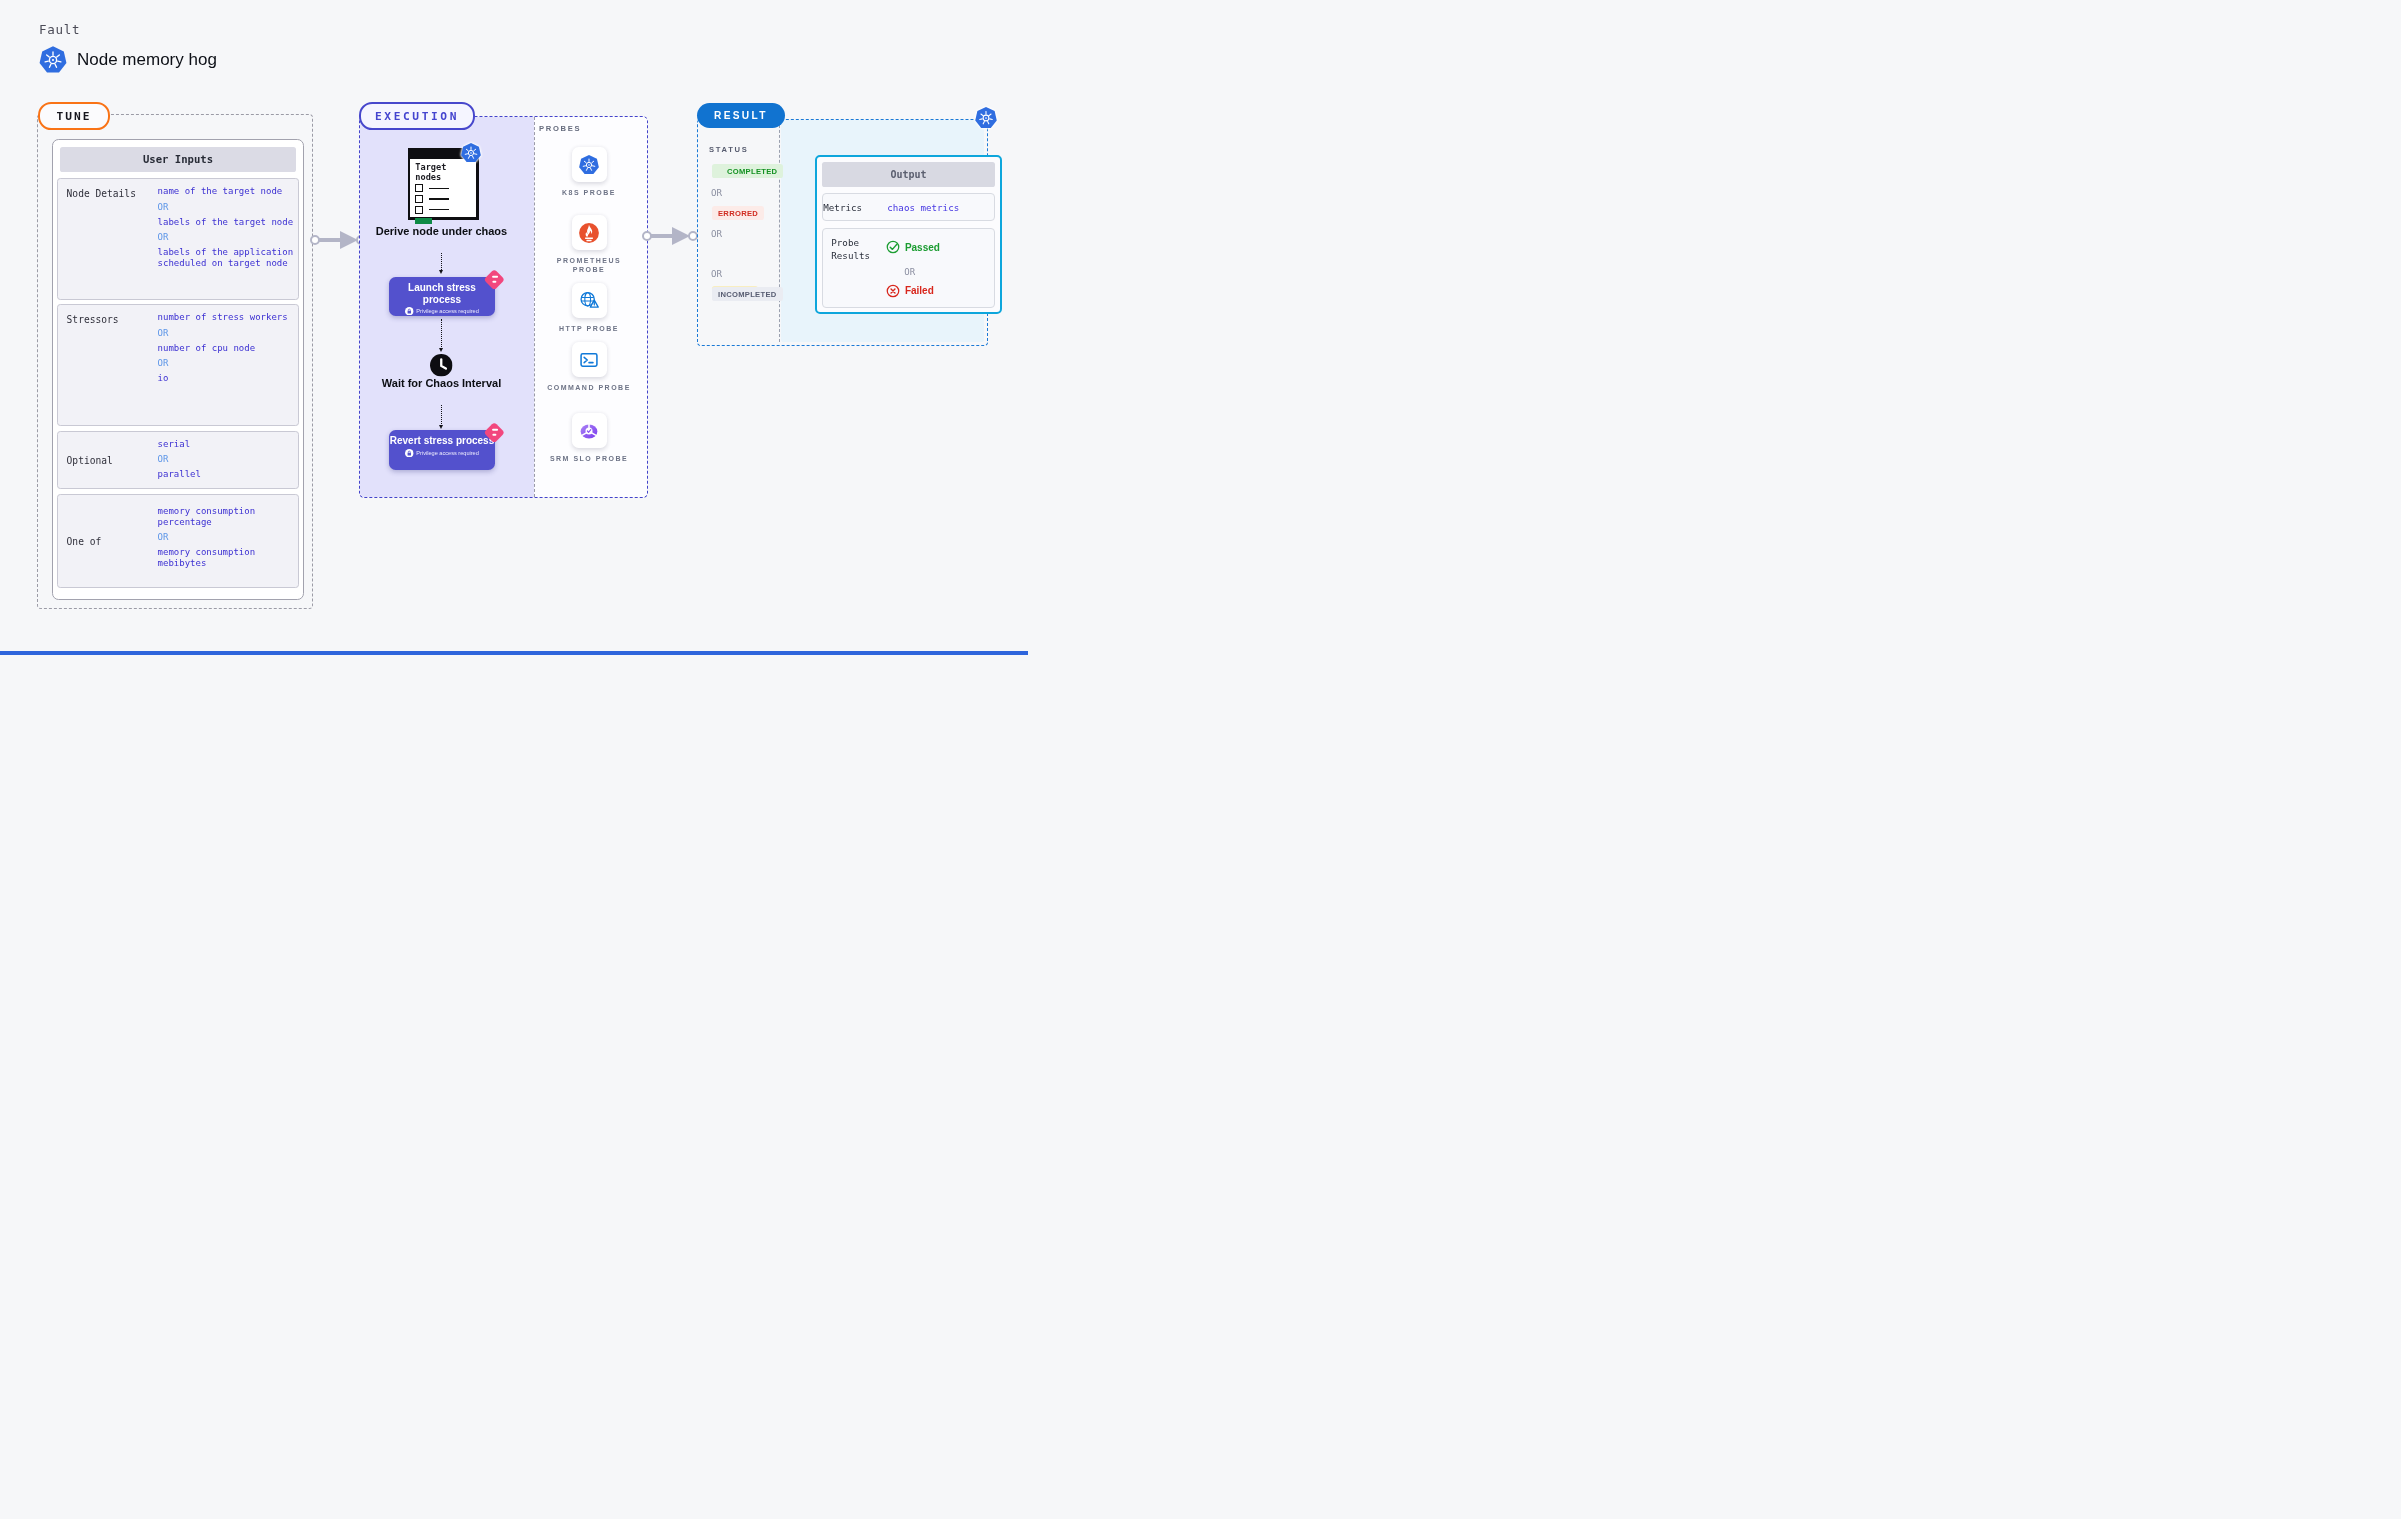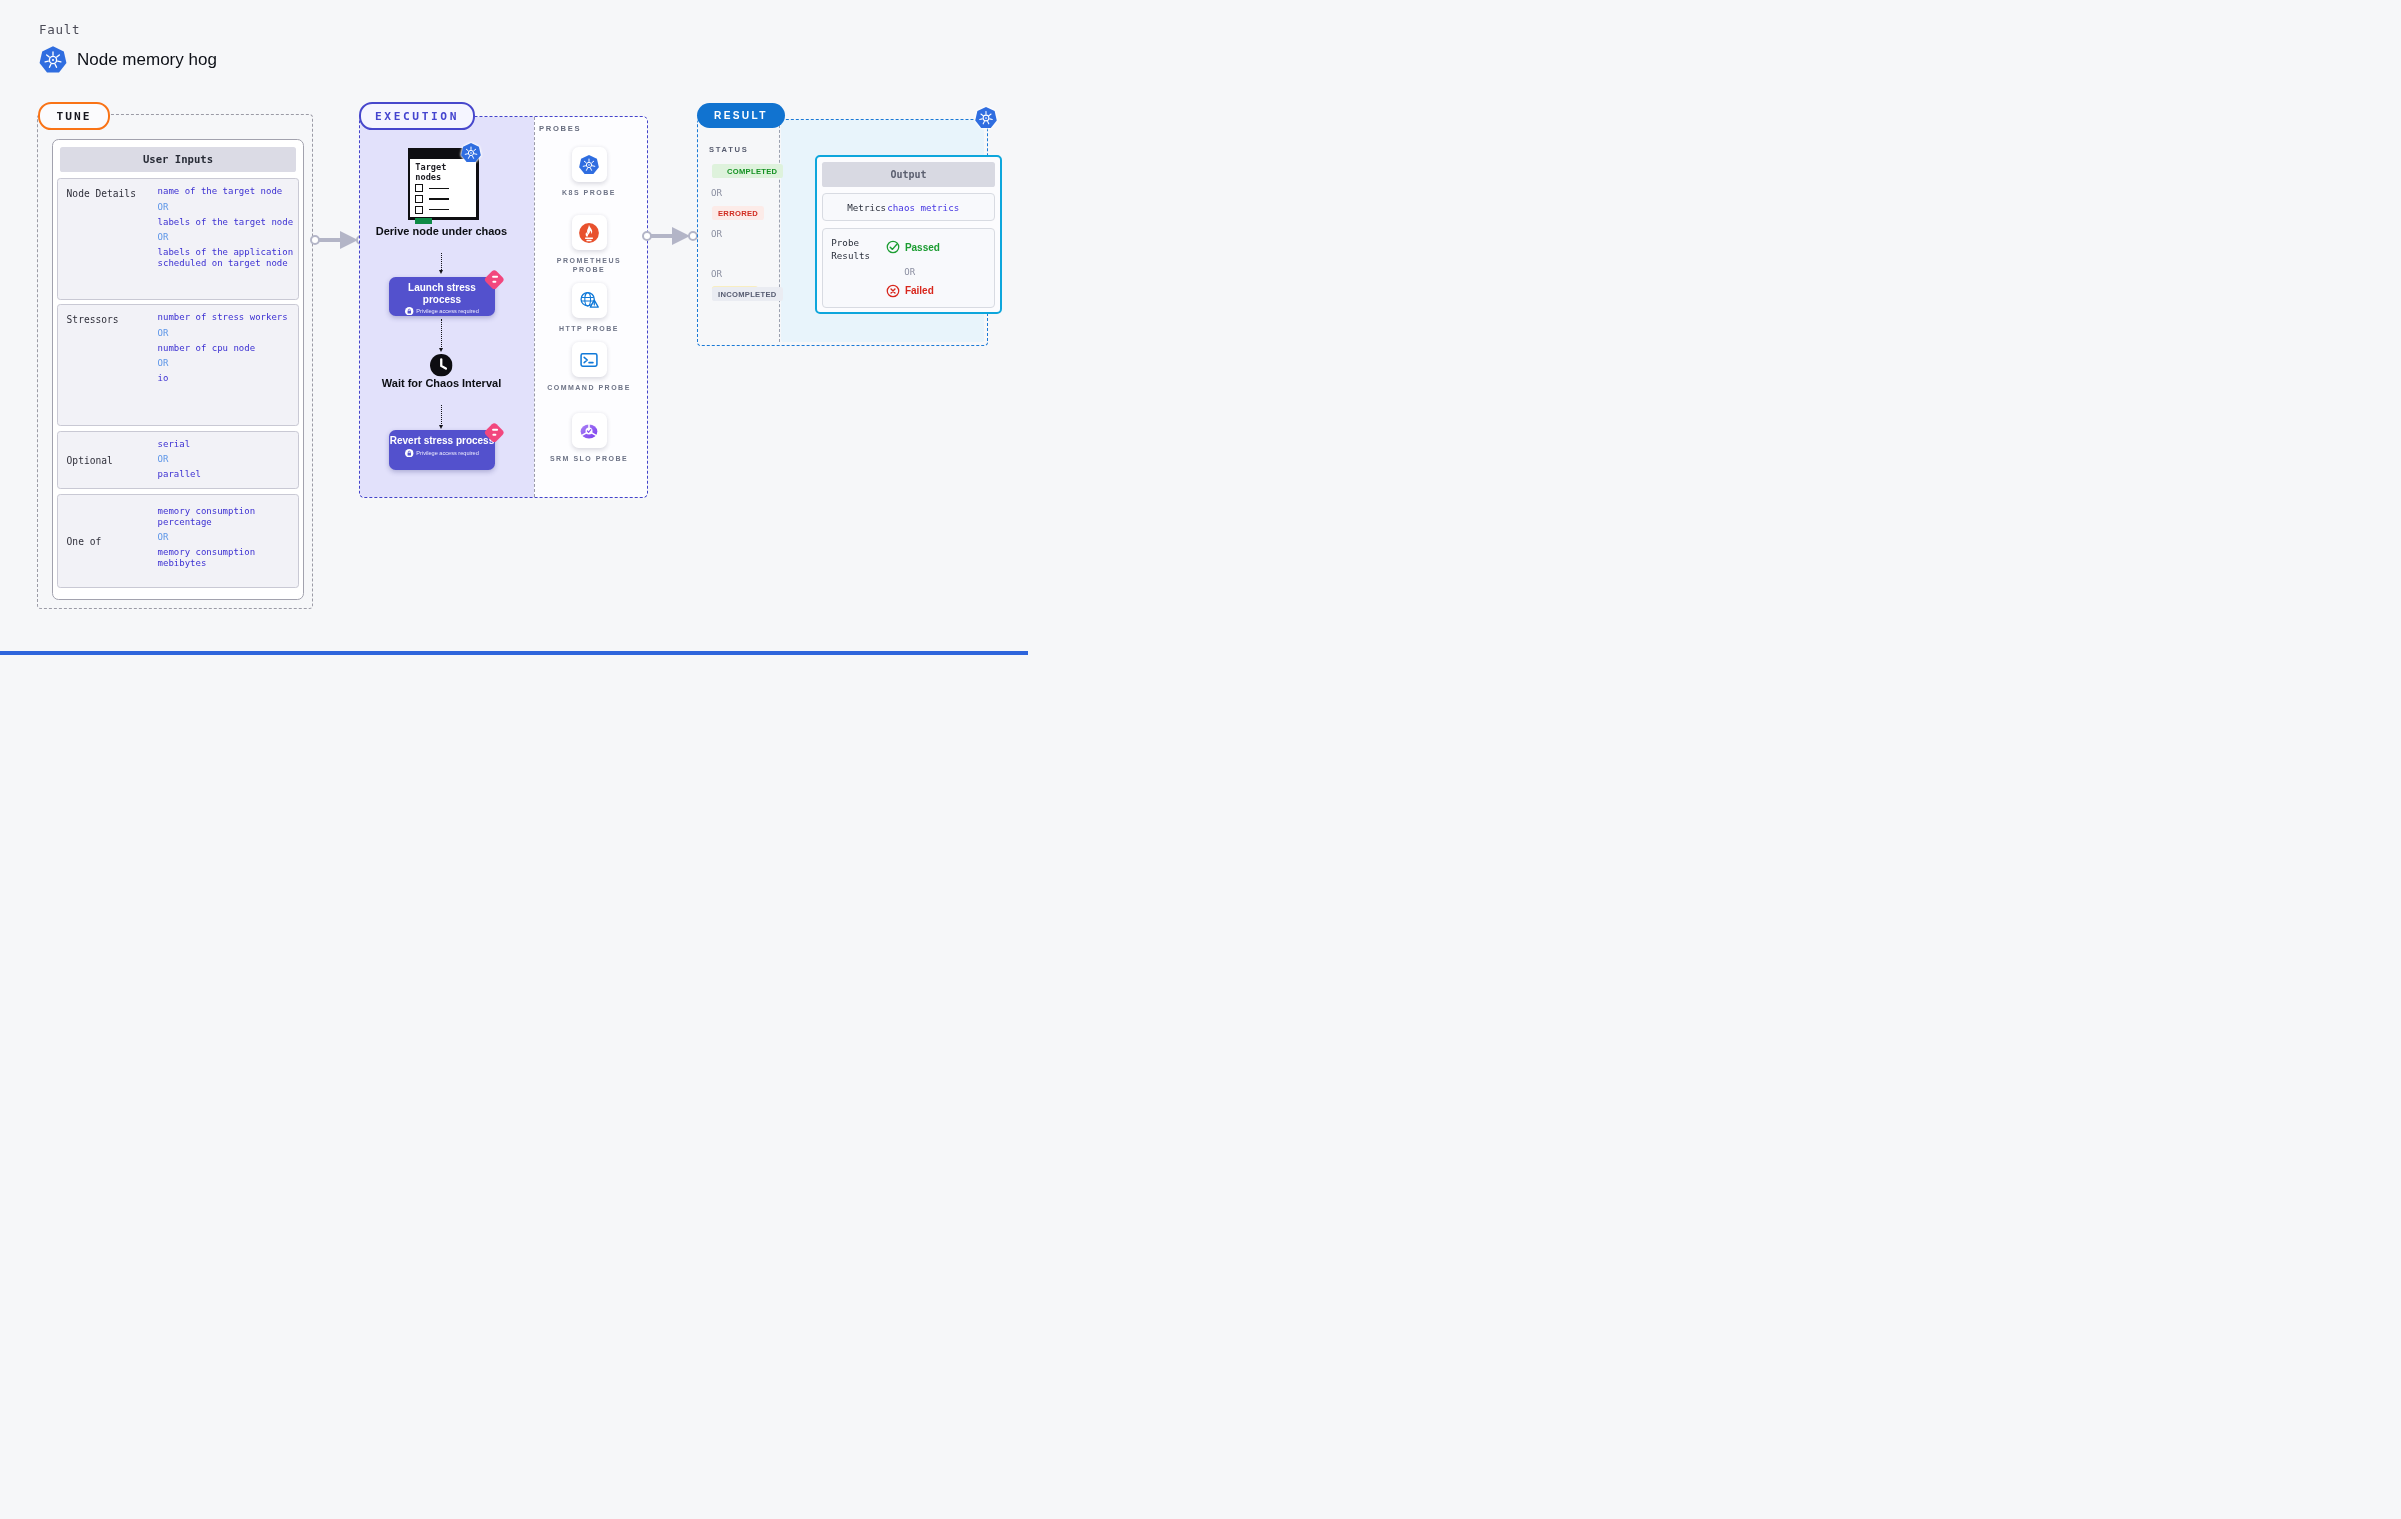--- a/index.html
+++ b/index.html
@@ -95,21 +95,21 @@
   .st-yellow{background:#f8eec1;color:#c02a1e;}
   .st-gray{background:#eaecf2;color:#575c71;}
   .status-or{position:absolute;left:711px;font-family:"DejaVu Sans Mono",monospace;font-size:9.2px;color:#8c90a2;}
   .result-divider{position:absolute;left:779px;top:120px;height:222px;border-left:1.3px dashed #9aa0af;}
   .result-panel{position:absolute;left:781px;top:120px;width:203px;height:222px;background:#e8f4fb;border-radius:2.6px;}
   .output-box{position:absolute;left:815px;top:155px;width:183px;height:155px;background:#fcfcfe;border:2px solid #0da6dc;border-radius:5px;}
   .out-head{margin:5.3px;height:24.4px;background:#d8d9e2;border-radius:2.6px;display:flex;align-items:center;justify-content:center;
     font-family:"DejaVu Sans Mono",monospace;font-weight:800;font-size:10px;color:#5c6070;}
   .out-row{margin:6.6px 5.3px 0;background:#f8f9fc;border:1px solid #d8dbe2;border-radius:4px;position:relative;}
   .row-metrics{height:26px;display:flex;align-items:center;}
-  .m-lbl{font-family:"DejaVu Sans Mono",monospace;font-size:9.2px;color:#2b303c;margin-left:24px;}
+  .m-lbl{font-family:"DejaVu Sans Mono",monospace;font-size:9.2px;color:#2b303c;margin-left:0;}
   .m-val{position:absolute;left:64px;font-family:"DejaVu Sans Mono",monospace;font-size:9.2px;color:#4637e2;}
   .row-probe{height:78px;}
   .pr-lbl{position:absolute;left:8px;top:8.6px;font-family:"DejaVu Sans Mono",monospace;font-size:9.2px;color:#2b303c;line-height:12.5px;width:53px;}
   .verdict{position:absolute;display:flex;align-items:center;gap:4.6px;font-weight:700;font-size:10px;}
   .verdict svg{width:14px;height:14px;}
   .v-pass{left:63px;top:11.2px;color:#1b9c31;}
   .v-fail{left:63px;top:55px;color:#d8261c;}
   .or2{position:absolute;left:81px;top:38px;font-family:"DejaVu Sans Mono",monospace;font-size:9px;color:#8c90a2;}
 
   .bottom-bar{position:absolute;left:0;top:651px;width:1028px;height:4.6px;background:#2e65dc;}

